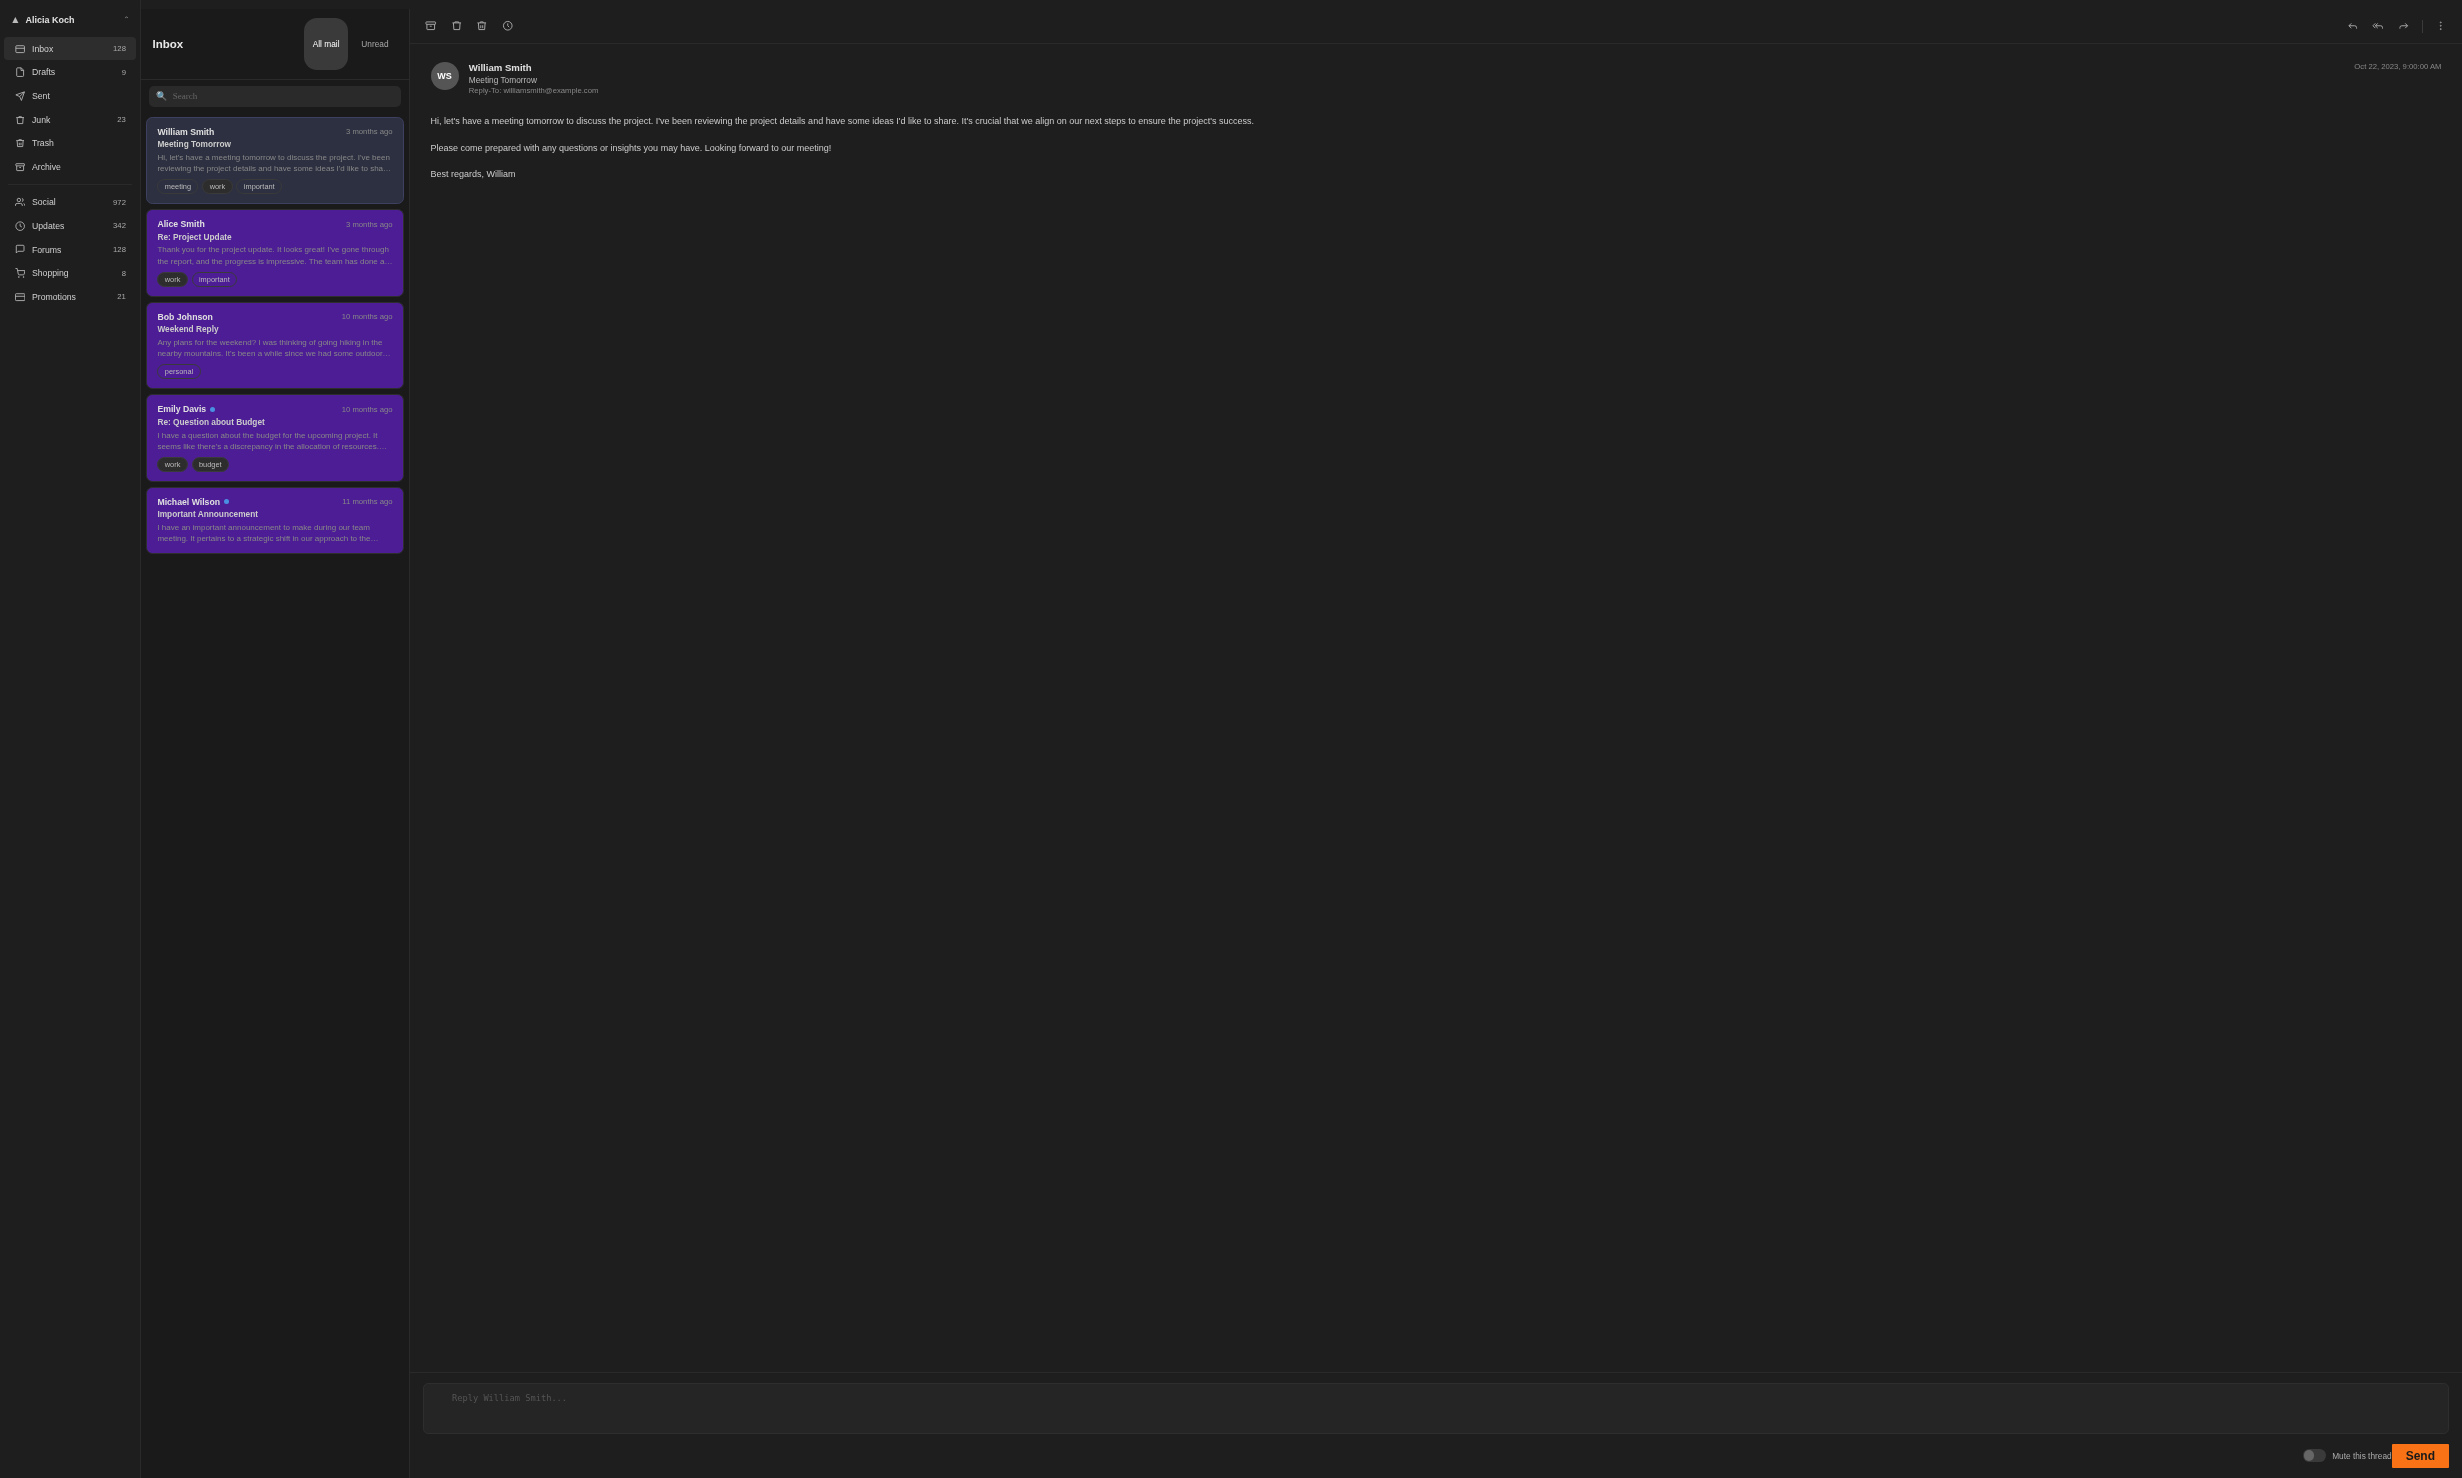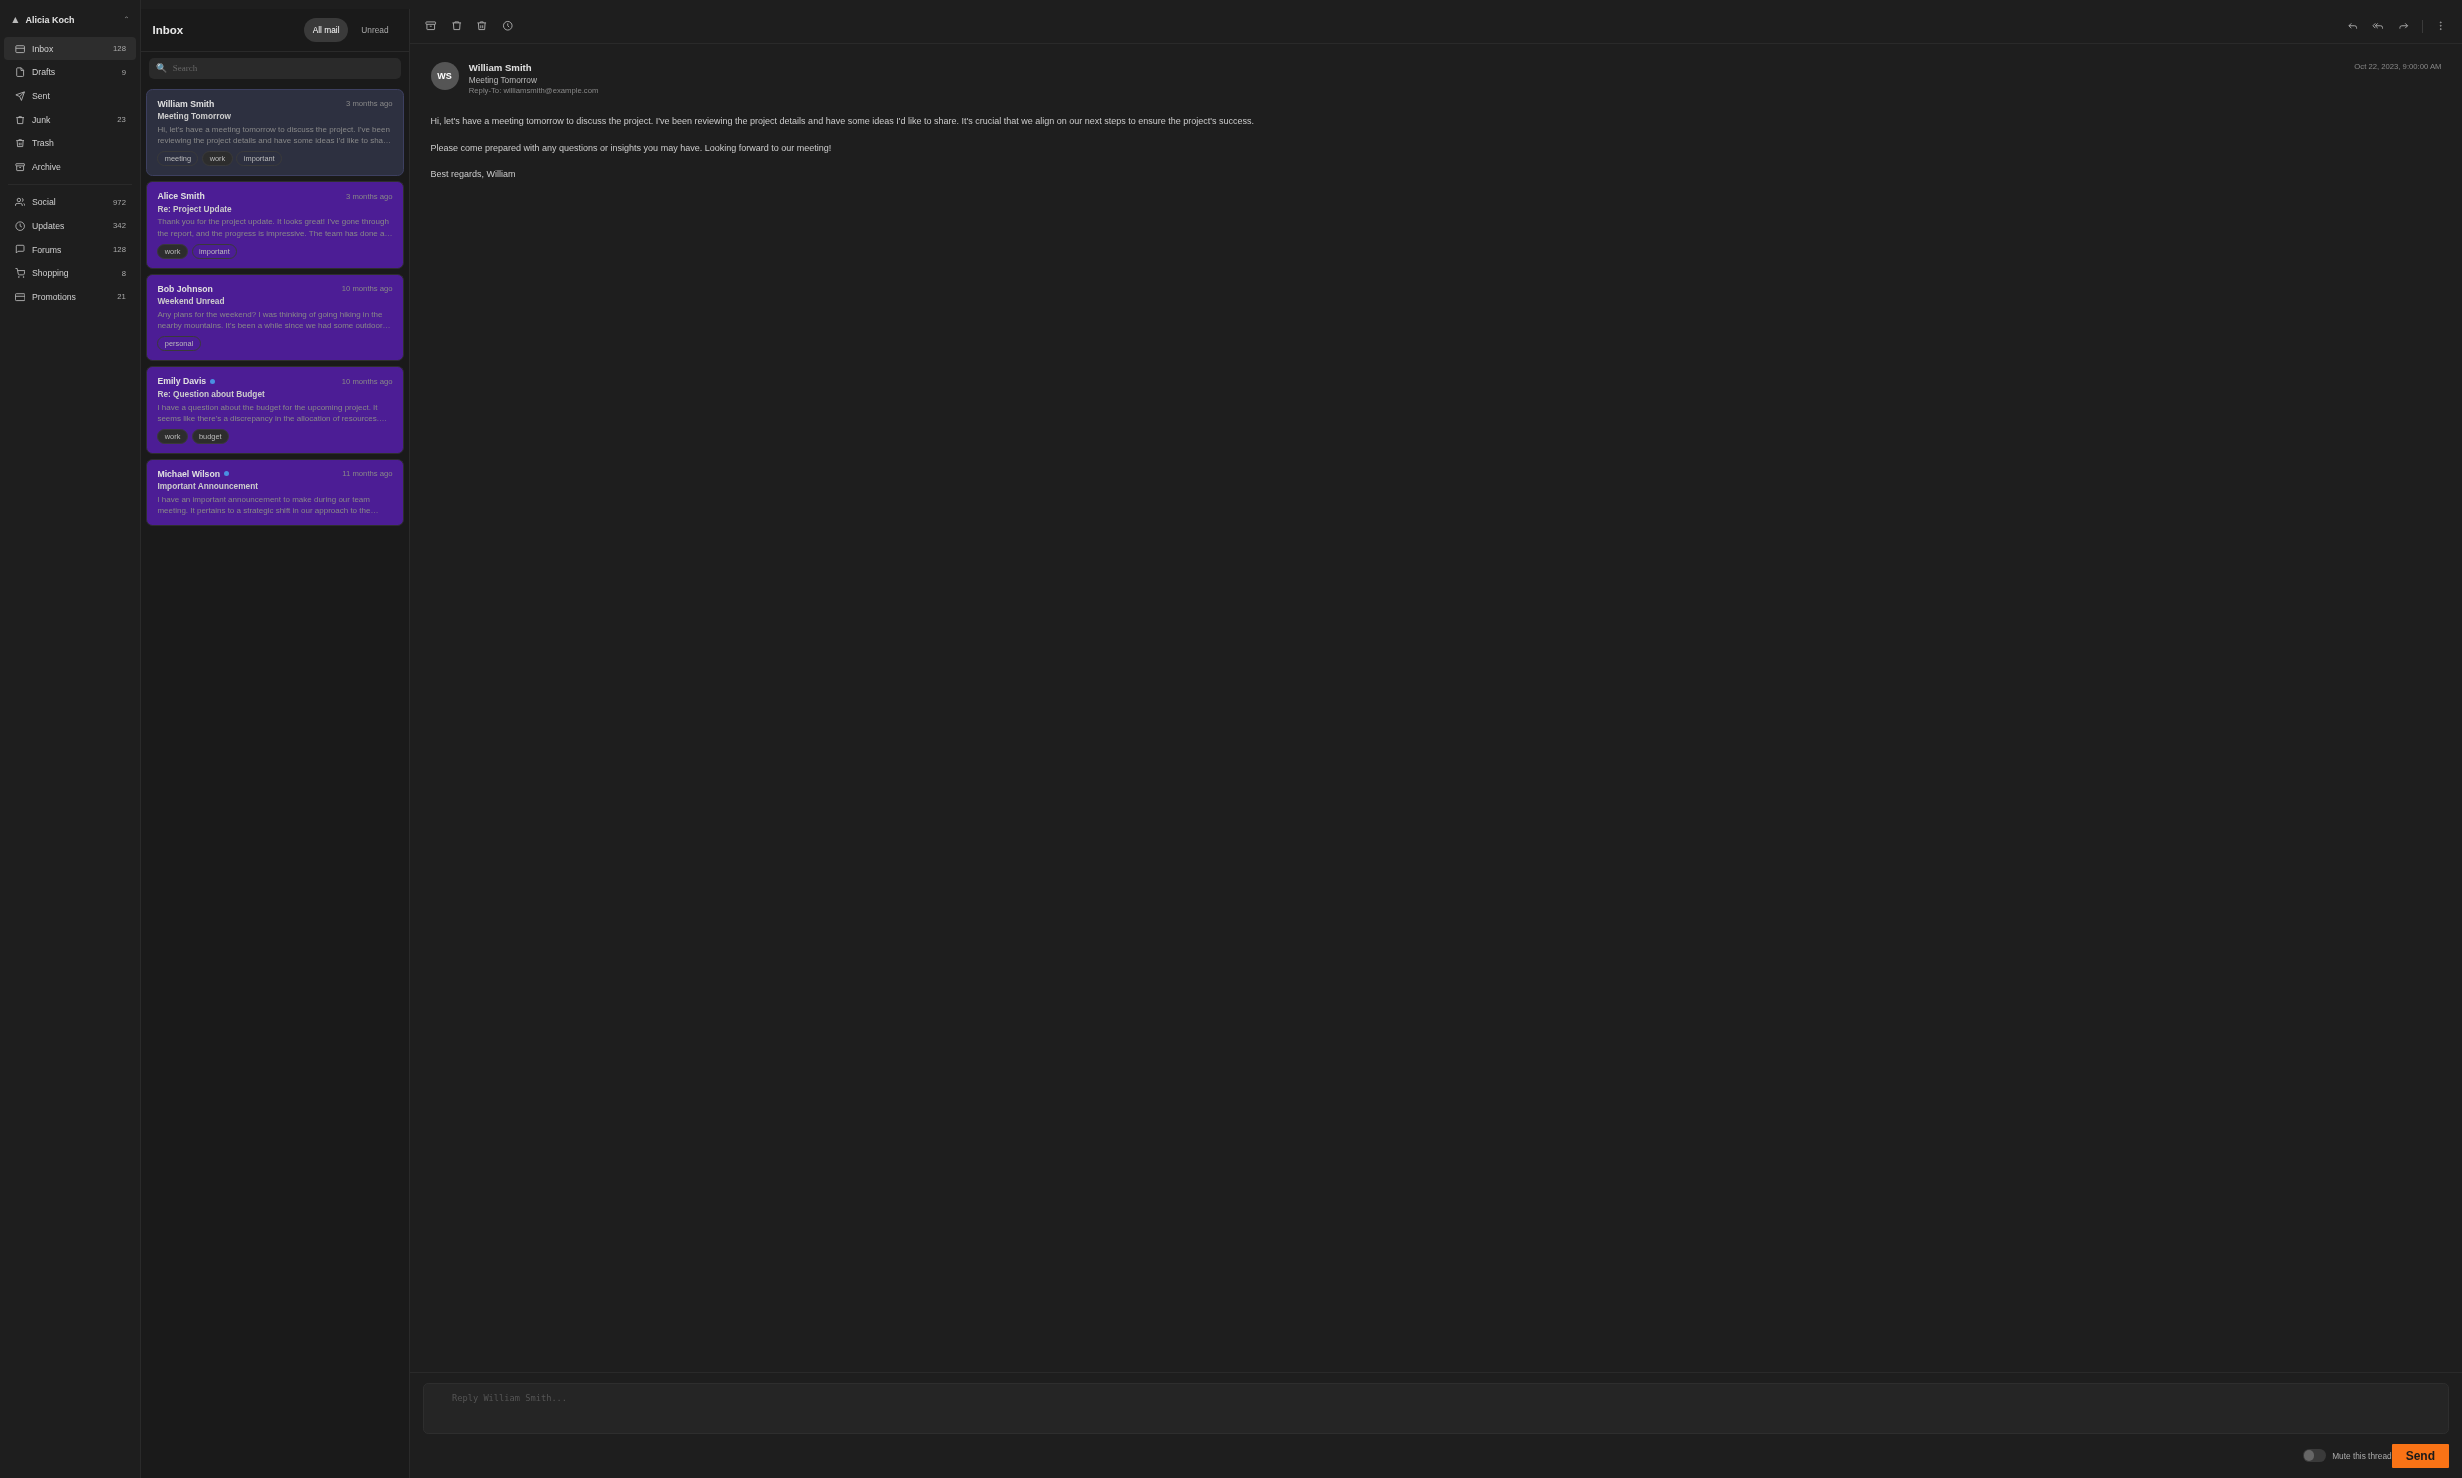--- a/index.html
+++ b/index.html
@@ -104,21 +104,21 @@
     .inbox-title {
       font-size: 11.5px;
       font-weight: 600;
       color: #e8e8e8;
     }
     .filter-buttons {
       display: flex;
       gap: 3.8px;
     }
     .filter-btn {
-      padding: 7px 9px;
+      padding: 21px 9px;
       border-radius: 13px;
       border: none;
       font-size: 8.3px;
       cursor: pointer;
       font-weight: 500;
     }
     .filter-btn.active {
       background: #3a3a3a;
       color: #fff;
     }
@@ -576,21 +576,21 @@
               <span class="tag">important</span>
             </div>
   </div>
           <div class="email-item">
     <div class="email-item-header">
       <span class="email-sender">
         Bob Johnson
       </span>
       <span class="email-time">10 months ago</span>
     </div>
-    <div class="email-subject">Weekend Unread</div>
+    <div class="email-subject">Weekend Reply</div>
     <div class="email-preview">Any plans for the weekend? I was thinking of going hiking in the nearby mountains. It's been a while since we had some outdoor fun. If you're interested, let me know,...</div>
     <div class="email-tags">
               <span class="tag">personal</span>
             </div>
   </div>
           <div class="email-item">
     <div class="email-item-header">
       <span class="email-sender">
         Emily Davis<span class="unread-dot"></span>
       </span>

